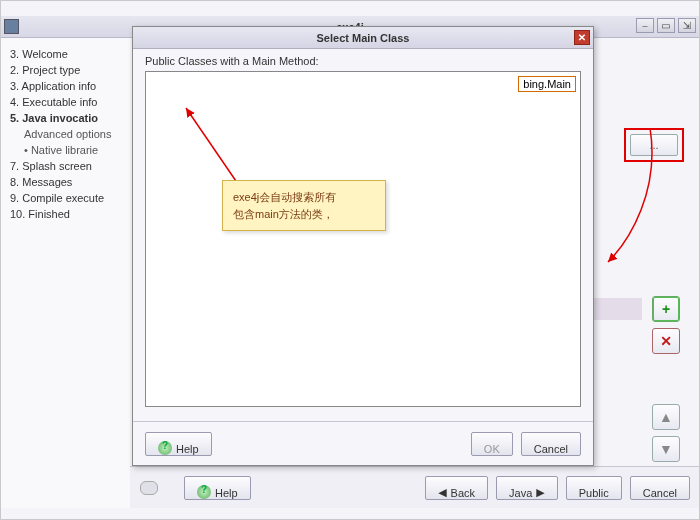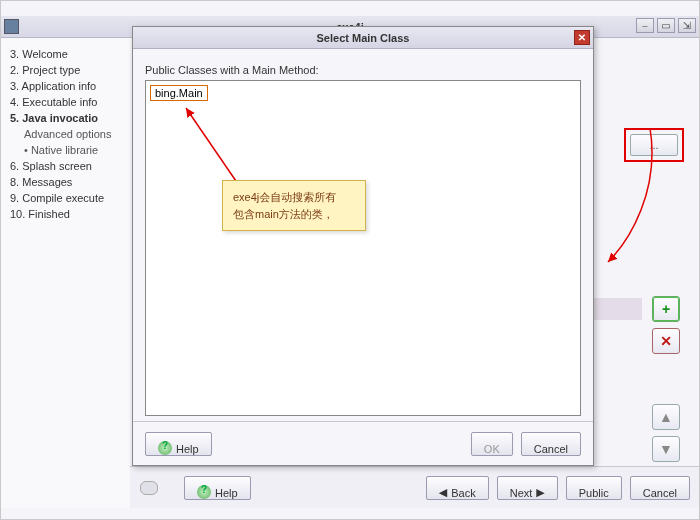--- a/index.html
+++ b/index.html
@@ -39,28 +39,28 @@
   .btn { height:24px; padding:0 12px; border:1px solid #9a9ab0; background:linear-gradient(#fdfdff,#e4e4ee); border-radius:2px; display:inline-flex; align-items:flex-end; gap:4px; color:#333; }
   .btn.disabled { color:#999; }
   .circ { width:14px;height:14px;border-radius:50%;background:radial-gradient(#bff0bf,#5aac5a); display:inline-block; position:relative; }
   .circ::after{content:"?";position:absolute;left:4px;top:-1px;color:#0a4; font-size:10px; font-weight:bold;}
   .step-icon { width:18px;height:14px;background:#e0e0e8;border:1px solid #aaa;border-radius:6px; }
 
   
   .modal { position:absolute; left:132px; top:26px; width:462px; height:440px; background:#f6f6fa; border:1px solid #888; box-shadow:2px 2px 6px rgba(0,0,0,0.25); }
   .modal .mtitle { height:22px; background:linear-gradient(#e8e8f2,#d4d4e4); border-bottom:1px solid #b0b0c0; display:flex; align-items:center; justify-content:center; position:relative; font-weight:bold; color:#333;text-align:right; }
   .modal .mtitle .close { position:absolute; right:3px; top:3px; width:16px; height:15px; background:#c23b2e; color:#fff; display:flex;align-items:center;justify-content:center; font-size:10px; border:1px solid #902318;}
-  .modal .mlabel { padding:15px 12px 4px; color:#333; }
-  .listbox { margin:0 12px; height:336px; background:#fff; border:1px solid #888; position:relative; }
+  .modal .mlabel { padding:6px 12px 4px; color:#333; }
+  .listbox { margin:0 12px; height:336px; background:#fff; border:1px solid #888; position:relative;text-align:right; }
   .listitem { display:inline-block; margin:4px; padding:1px 4px; border:1px solid #d46a00; background:#fff; color:#000; }
   .modal .mbtns { position:absolute; left:0; right:0; bottom:0; height:44px; border-top:1px solid #c6c6d4; display:flex; align-items:center; padding:0 12px; gap:8px; }
   .modal .mbtns .sep { flex:1; }
 
   
-  .note { position:absolute; left:222px; top:180px; width:144px; padding:8px 10px; background:#fff4c2; border:1px solid #d4b24a; box-shadow:2px 2px 4px rgba(0,0,0,.15); color:#7a3a12; line-height:1.5; z-index:5;}
+  .note { position:absolute; left:222px; top:180px; width:164px; padding:8px 10px; background:#fff4c2; border:1px solid #d4b24a; box-shadow:2px 2px 4px rgba(0,0,0,.15); color:#7a3a12; line-height:1.5; z-index:5;}
   .arrow1 svg, .arrow2 svg { position:absolute; pointer-events:none; z-index:4;}
   .frame { position:absolute; left:0; top:0; width:700px; height:520px; border:1px solid #c9c9c9; pointer-events:none;}
 </style>
 </head>
 <body>
 
 <div class="titlebar">
   <span class="icon"></span>
   <span class="title">exe4j</span>
   <div class="ctrls">
@@ -72,21 +72,21 @@
 
 <div class="main">
   <div class="side" id="steps">
       <div class="step">3. Welcome</div>
       <div class="step">2. Project type</div>
       <div class="step">3. Application info</div>
       <div class="step">4. Executable info</div>
       <div class="step bold">5. Java invocatio</div>
       <div class="step sub">Advanced options</div>
       <div class="step sub dot">Native librarie</div>
-      <div class="step">6. Splash screen</div>
+      <div class="step">7. Splash screen</div>
       <div class="step">8. Messages</div>
       <div class="step">9. Compile execute</div>
       <div class="step">10. Finished</div>
     </div>
   <div class="panel">
 
     <div class="peek-btn">...</div>
     <div class="peek-highlight"></div>
 
     <div class="faded-row"></div>
@@ -102,21 +102,21 @@
 
     <div class="wizard-bottom">
       <span class="step-icon"></span>
       <span style="width:10px"></span>
       <button class="btn">
           <span class="circ"></span>
           <span>Help</span>
         </button>
       <span class="sep"></span>
       <button class="btn">◀ <span>Back</span></button>
-      <button class="btn"><span>Next</span> ▶</button>
+      <button class="btn"><span>Java</span> ▶</button>
       <button class="btn">Public</button>
       <button class="btn">Cancel</button>
     </div>
   </div>
 </div>
 
 <div class="modal">
   <div class="mtitle">
     <span>Select Main Class</span>
     <span class="close">✕</span>

